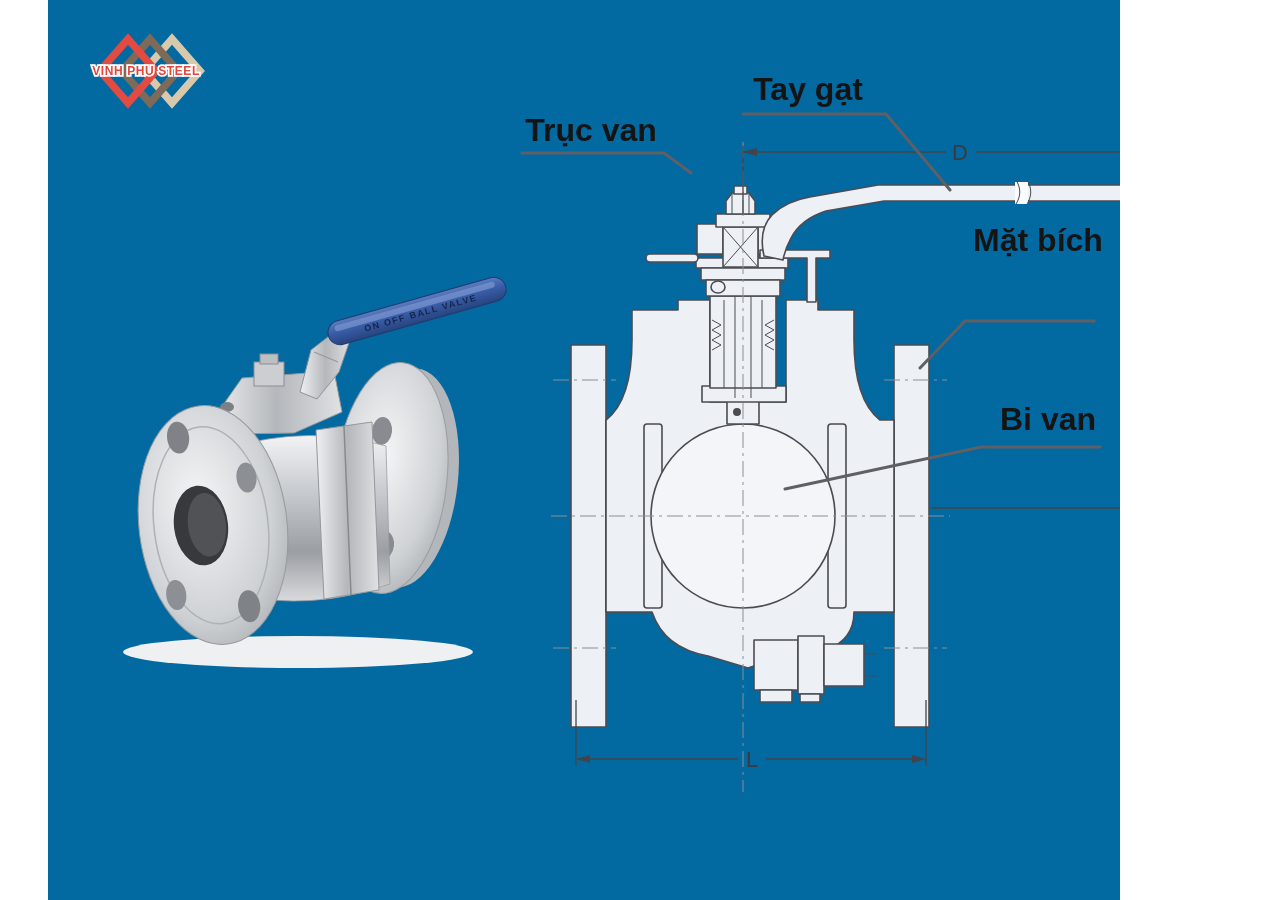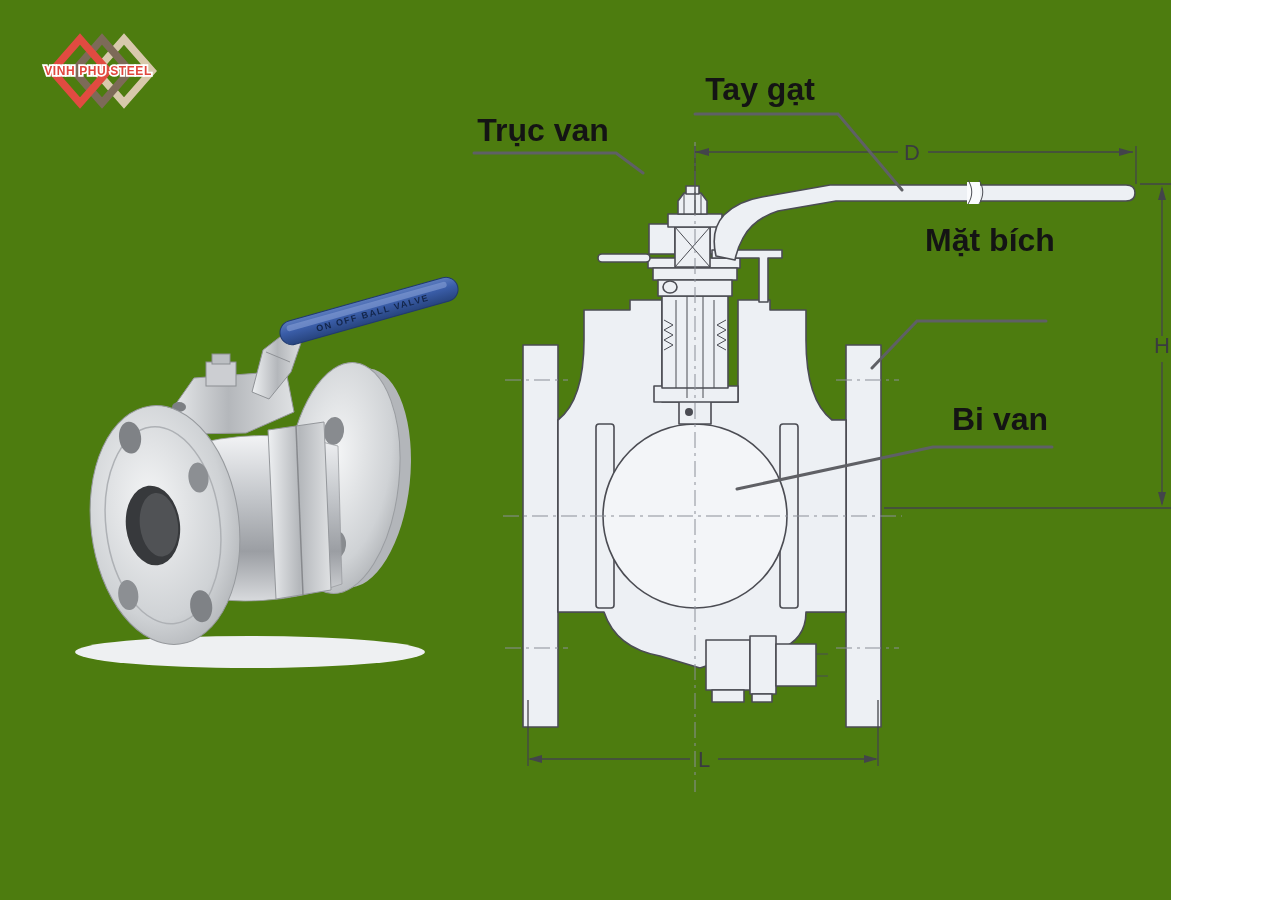--- a/index.html
+++ b/index.html
@@ -1,19 +1,20 @@
 <!DOCTYPE html>
 <html><head>
 <meta charset="utf-8">
 <style>
   html,body{margin:0;padding:0;}
   .page{
-    position:relative;width:1171px;height:900px;
-    background:#4d7c0f;overflow:hidden;
+    position:relative;width:1072px;height:900px;
+    background:#0369a1;overflow:hidden;
     font-family:"Liberation Sans", sans-serif;
+    margin-left:48px;
   }
   svg text{font-family:"Liberation Sans", sans-serif;}
   .vn-label{font-weight:bold;font-size:32px;fill:#141414;}
   .dim-letter{font-size:22px;fill:#3a3b40;}
   .logo-text{font-weight:bold;font-size:12px;letter-spacing:.6px;
     paint-order:stroke;stroke:#ffffff;stroke-width:3.5px;}
   .part{fill:#edf0f4;stroke:#4b4c53;stroke-width:1.6;stroke-linejoin:round;}
   .part2{fill:#f3f5f8;stroke:#4b4c53;stroke-width:1.6;}
   .thin{stroke:#4b4c53;stroke-width:1;fill:none;}
   .dimline{stroke:#43444a;stroke-width:1.3;fill:none;}

